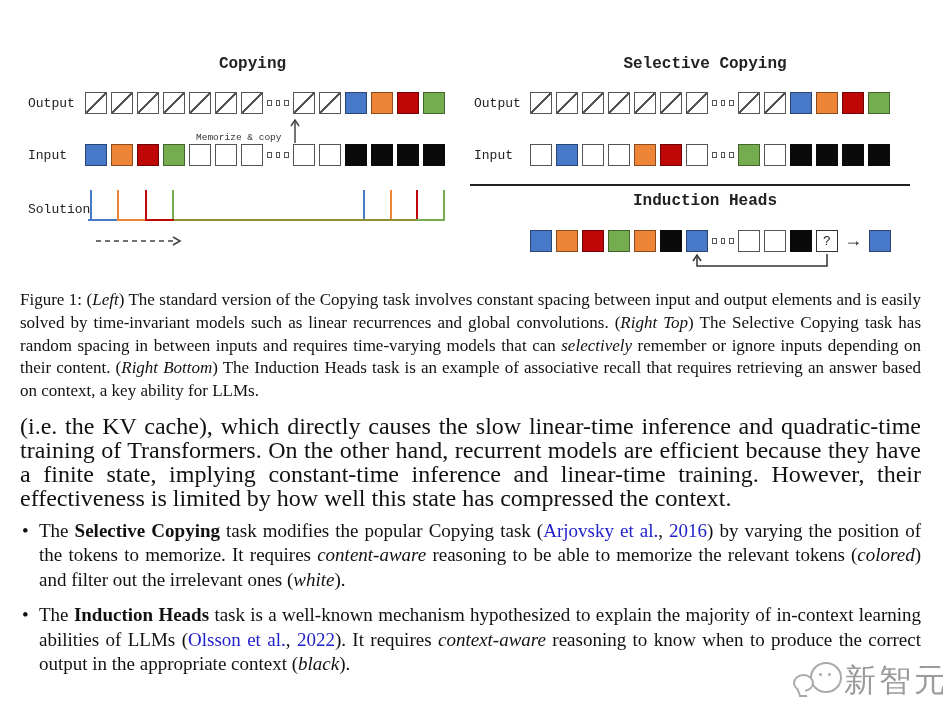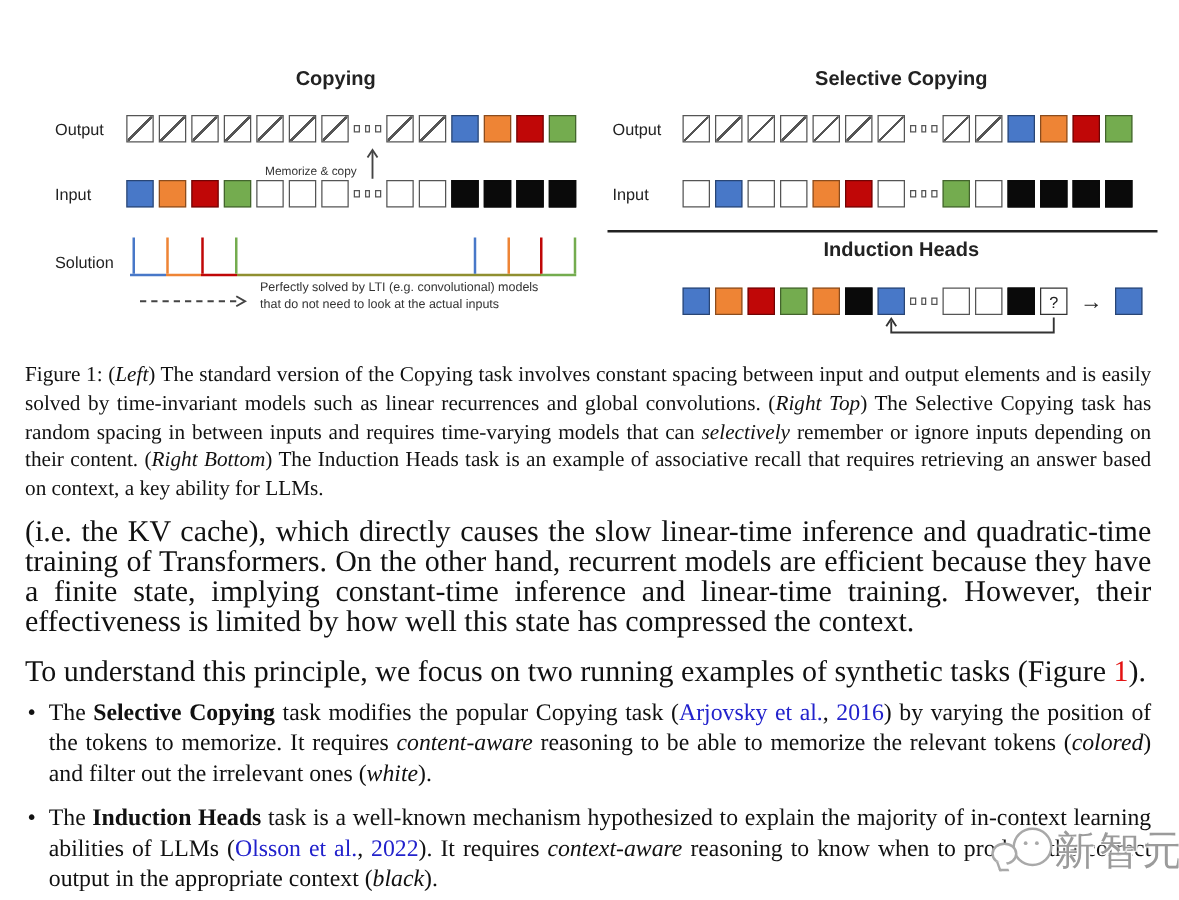--- a/index.html
+++ b/index.html
@@ -1,21 +1,21 @@
 <!DOCTYPE html>
 <html style="--link: #2222CC; --ref: #E31212;"><head>
 <meta charset="utf-8">
 <style>
   html,body{margin:0;padding:0;background:#fff;}
   .page{position:relative;width:943px;height:720px;background:#fff;overflow:hidden;
         font-family:"Liberation Serif",serif;color:#111;}
 
   
   .figure-area{position:absolute;left:0;top:55px;width:785px;height:225px;
-               font-family:Liberation Sans, sans-serif;margin-left:16px;}
+               font-family:Liberation Mono, monospace;}
   .panel-title{position:absolute;font-size:16px;font-weight:700;color:#222;text-align:center;}
   #lt-title{left:85px;top:0;width:335px;}
   #rt-title{left:515px;top:0;width:380px;}
   #ih-title{left:515px;top:137px;width:380px;position:absolute;font-size:16px;font-weight:700;color:#222;text-align:center;}
   .row-label{position:absolute;font-size:13px;color:#222;}
 
   .tok-row{position:absolute;display:flex;align-items:center;gap:4px;}
   .tok{width:22px;height:22px;box-sizing:border-box;border:1.5px solid #555;background:#fff;flex:0 0 auto;}
   .tok-colored{border-color:rgba(0,0,0,0.42);}
   .tok-black{background:#0a0a0a;border-color:#0a0a0a;}
@@ -141,24 +141,20 @@
         <span class="spike" style="left: 77%; background: rgb(72, 120, 200);"></span>
         <span class="spike" style="left: 84.5%; background: rgb(238, 132, 53);"></span>
         <span class="spike" style="left: 92%; background: rgb(192, 7, 7);"></span>
         <span class="spike" style="left: 99.5%; background: rgb(116, 172, 79);"></span>
       </div>
 
     <svg class="lti-arrow" width="92" height="12">
       <line x1="1" y1="6" x2="80" y2="6" stroke="#444" stroke-width="1.6" stroke-dasharray="5,4"></line>
       <polyline points="78,2 85,6 78,10" fill="none" stroke="#444" stroke-width="1.6"></polyline>
     </svg>
-    <div class="lti-note">
-      <div>Perfectly solved by LTI (e.g. convolutional) models</div>
-      <div>that do not need to look at the actual inputs</div>
-    </div>
 
     <div class="panel-title" id="rt-title">Selective Copying</div>
 
     <div class="row-label" style="left:474px;top:41px;">Output</div>
     <div class="tok-row" style="left:530px;top:37px;">
         <span class="tok tok-diag"></span>
         <span class="tok tok-diag"></span>
         <span class="tok tok-diag"></span>
         <span class="tok tok-diag"></span>
         <span class="tok tok-diag"></span>
@@ -232,21 +228,20 @@
       <path d="M297,1 L297,13 L167,13 L167,4" fill="none" stroke="#333" stroke-width="1.5"></path>
       <polyline points="163,8 167,2 171,8" fill="none" stroke="#333" stroke-width="1.5"></polyline>
     </svg>
   </div>
 
   <div class="text-block">
     <p class="caption"><span>Figure 1: (</span><span class="seg-i">Left</span><span>) The standard version of the Copying task involves constant spacing between input and output elements and is easily solved by time-invariant models such as linear recurrences and global convolutions. (</span><span class="seg-i">Right Top</span><span>) The Selective Copying task has random spacing in between inputs and requires time-varying models that can </span><span class="seg-i">selectively</span><span> remember or ignore inputs depending on their content. (</span><span class="seg-i">Right Bottom</span><span>) The Induction Heads task is an example of associative recall that requires retrieving an answer based on context, a key ability for LLMs.</span></p>
 
     <p class="body-para" id="para1"><span>(i.e. the KV cache), which directly causes the slow linear-time inference and quadratic-time training of Transformers.  On the other hand, recurrent models are efficient because they have a finite state, implying constant-time inference and linear-time training.  However, their effectiveness is limited by how well this state has compressed the context.</span></p>
 
-    <p class="body-para" id="para2"><span>To understand this principle, we focus on two running examples of synthetic tasks (Figure </span><span class="seg-ref">1</span><span>).</span></p>
 
     <ul class="bullet-list">
       <li>
         <span class="bullet-marker">•</span>
         <span><span>The </span><span class="seg-b">Selective Copying</span><span> task modifies the popular Copying task (</span><span class="seg-link">Arjovsky et al.</span><span>, </span><span class="seg-link">2016</span><span>) by varying the position of the tokens to memorize. It requires </span><span class="seg-i">content-aware</span><span> reasoning to be able to memorize the relevant tokens (</span><span class="seg-i">colored</span><span>) and filter out the irrelevant ones (</span><span class="seg-i">white</span><span>).</span></span>
       </li>
       <li>
         <span class="bullet-marker">•</span>
         <span><span>The </span><span class="seg-b">Induction Heads</span><span> task is a well-known mechanism hypothesized to explain the majority of in-context learning abilities of LLMs (</span><span class="seg-link">Olsson et al.</span><span>, </span><span class="seg-link">2022</span><span>). It requires </span><span class="seg-i">context-aware</span><span> reasoning to know when to produce the correct output in the appropriate context (</span><span class="seg-i">black</span><span>).</span></span>
       </li>

